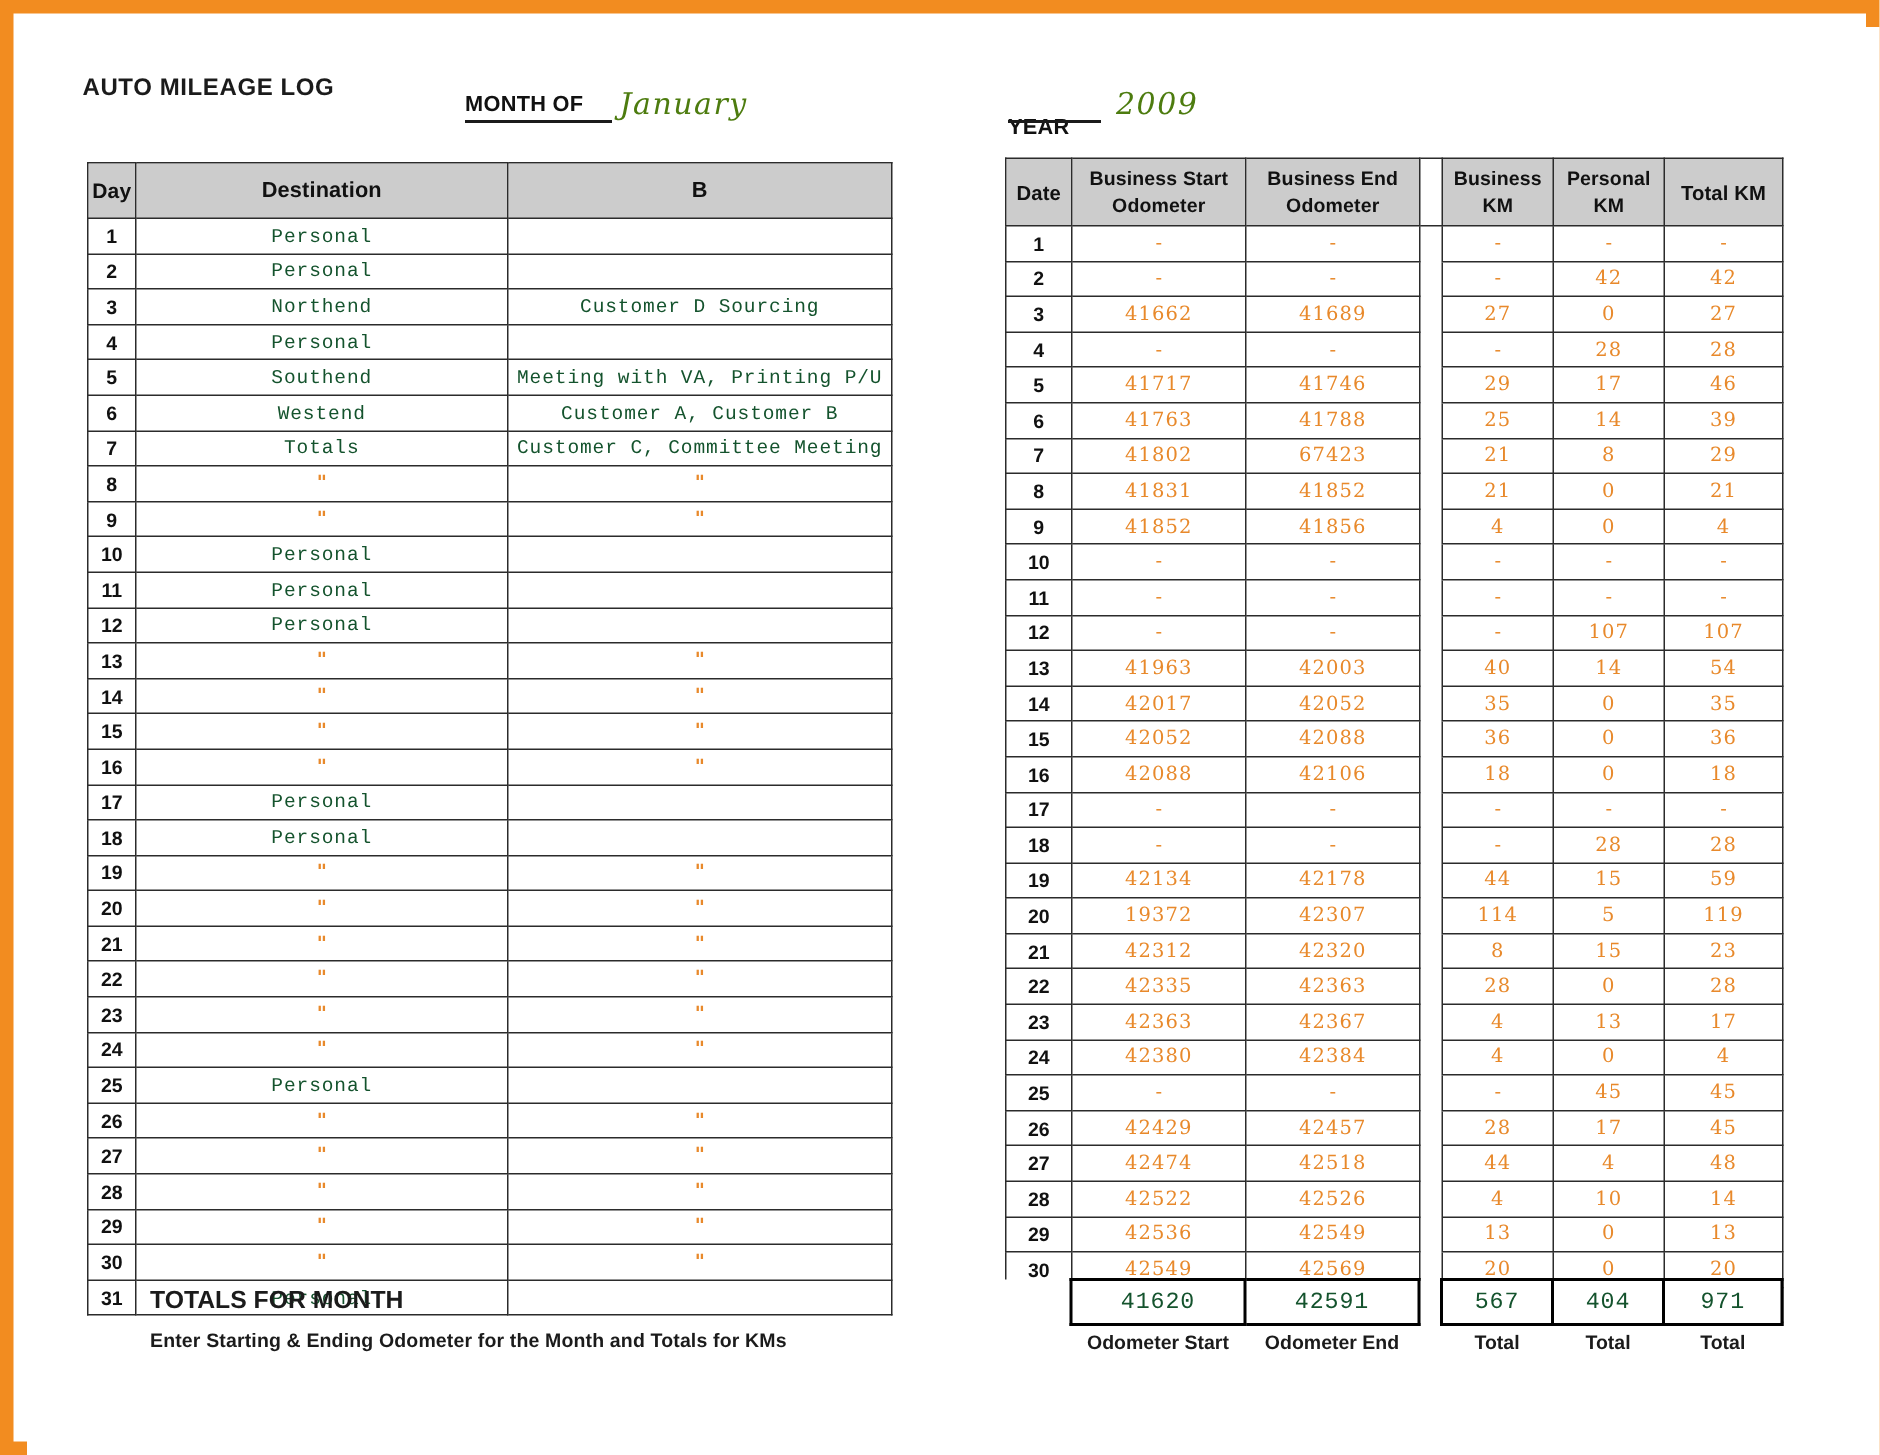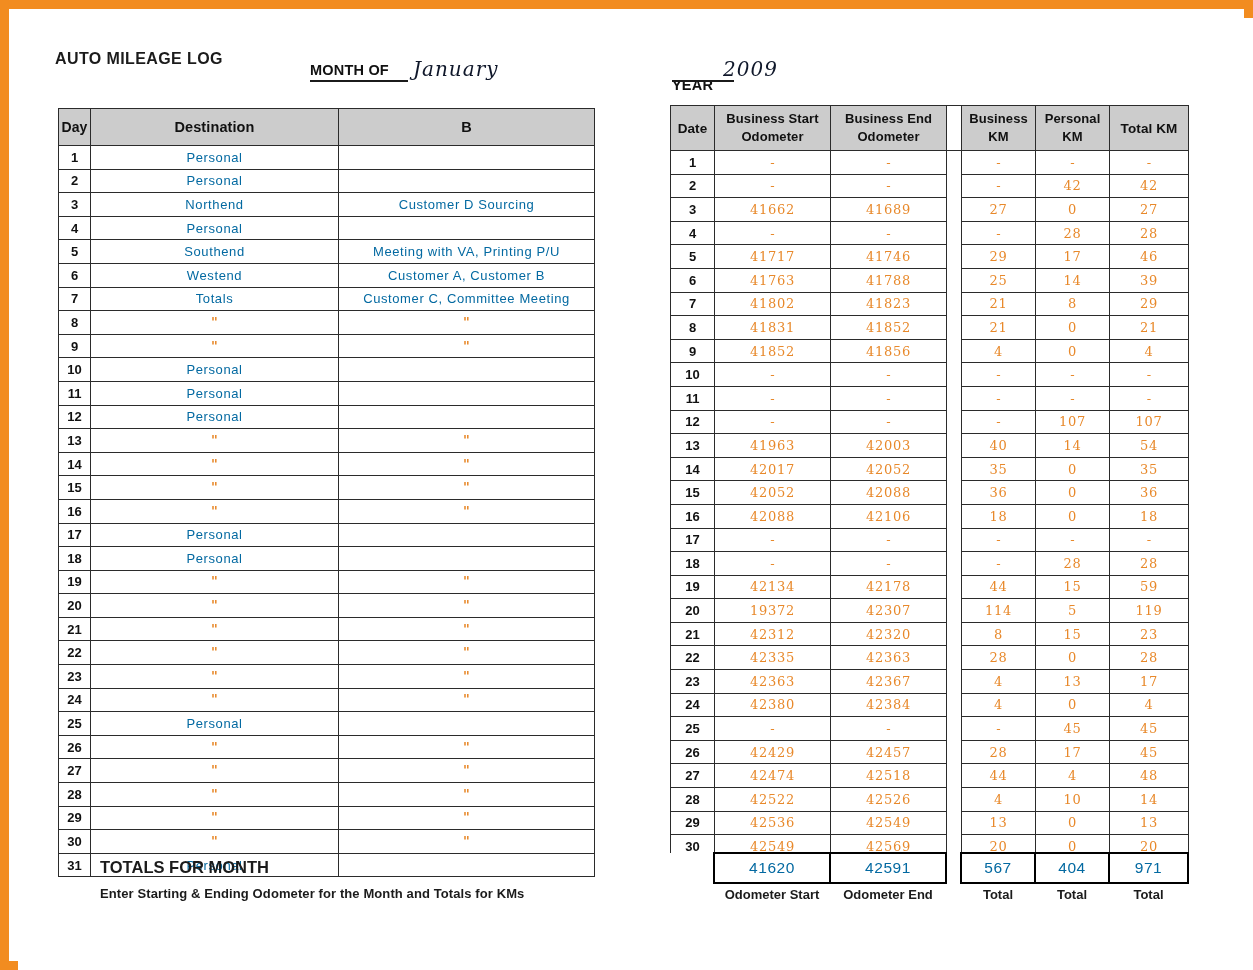--- a/index.html
+++ b/index.html
@@ -54,32 +54,32 @@
   .field-rule {
     position: absolute;
     border-bottom: 2px solid #1b1b1b;
     height: 0;
   }
   .field-value {
     position: absolute;
     font-family: "DejaVu Serif", serif;
     font-style: italic;
     font-size: 20px;
-    color: #0f172a;
+    color: #4d7c0f;
     white-space: nowrap;
     letter-spacing: 1px;
   }
 
   #month-label { left: 310px; top: 62px; }
   #month-rule  { left: 310px; top: 80px; width: 98px; }
   #month-value { left: 413px; top: 57px; }
 
   #year-label { left: 672px; top: 77px; }
   #year-rule  { left: 672px; top: 80px; width: 62px; }
-  #year-value { left: 723px; top: 57px; }
+  #year-value { left: 744px; top: 57px; }
 
   
   table.grid {
     position: absolute;
     border-collapse: collapse;
     table-layout: fixed;
   }
   table.grid td, table.grid th {
     border: 1.6px solid #2b2b2b;
     padding: 0;
@@ -93,22 +93,22 @@
     white-space: nowrap;
   }
   table.grid th {
     background: #cccccc;
     color: #111111;
     font-weight: bold;
     font-size: 13.5px;
     letter-spacing: .1px;
   }
   .hand {
-    font-family: Liberation Sans, sans-serif;
-    color: #0369a1;
+    font-family: Liberation Mono, monospace;
+    color: #14532d;
     font-size: 15.5px;
     letter-spacing: .6px;
   }
   .hand-sm {
     font-family: "DejaVu Serif", serif;
     color: #E8892B;
     font-size: 14.5px;
     letter-spacing: .7px;
   }
   .daynum {
@@ -504,21 +504,21 @@
         <td class="hand-sm">41763</td>
         <td class="hand-sm">41788</td>
         <td class="gapcol"></td>
         <td class="hand-sm">25</td>
         <td class="hand-sm">14</td>
         <td class="hand-sm">39</td>
       </tr>
       <tr>
         <td class="daynum">7</td>
         <td class="hand-sm">41802</td>
-        <td class="hand-sm">41823</td>
+        <td class="hand-sm">67423</td>
         <td class="gapcol"></td>
         <td class="hand-sm">21</td>
         <td class="hand-sm">8</td>
         <td class="hand-sm">29</td>
       </tr>
       <tr>
         <td class="daynum">8</td>
         <td class="hand-sm">41831</td>
         <td class="hand-sm">41852</td>
         <td class="gapcol"></td>

